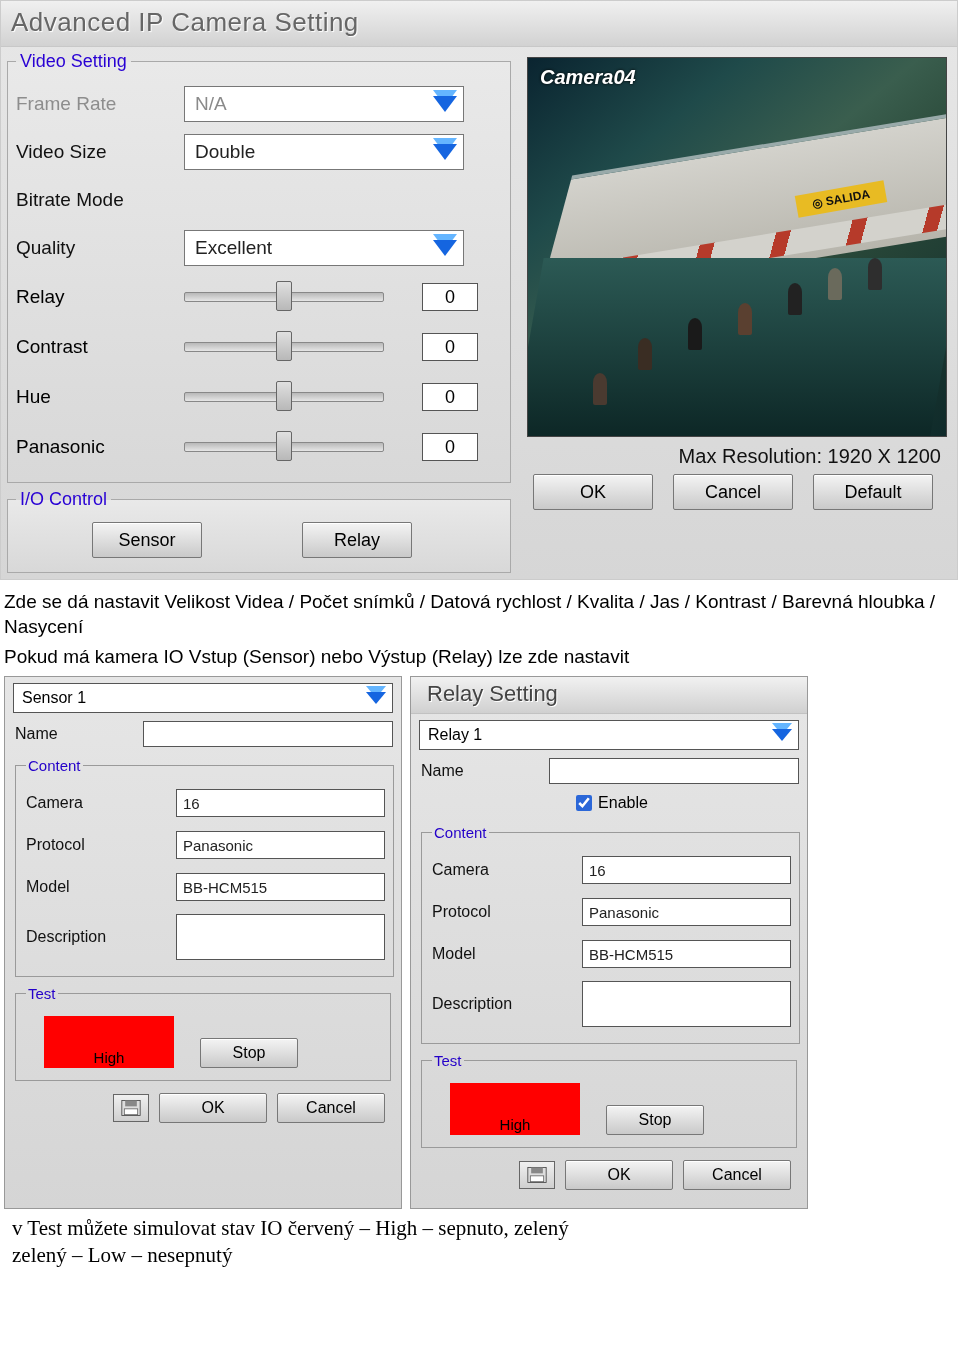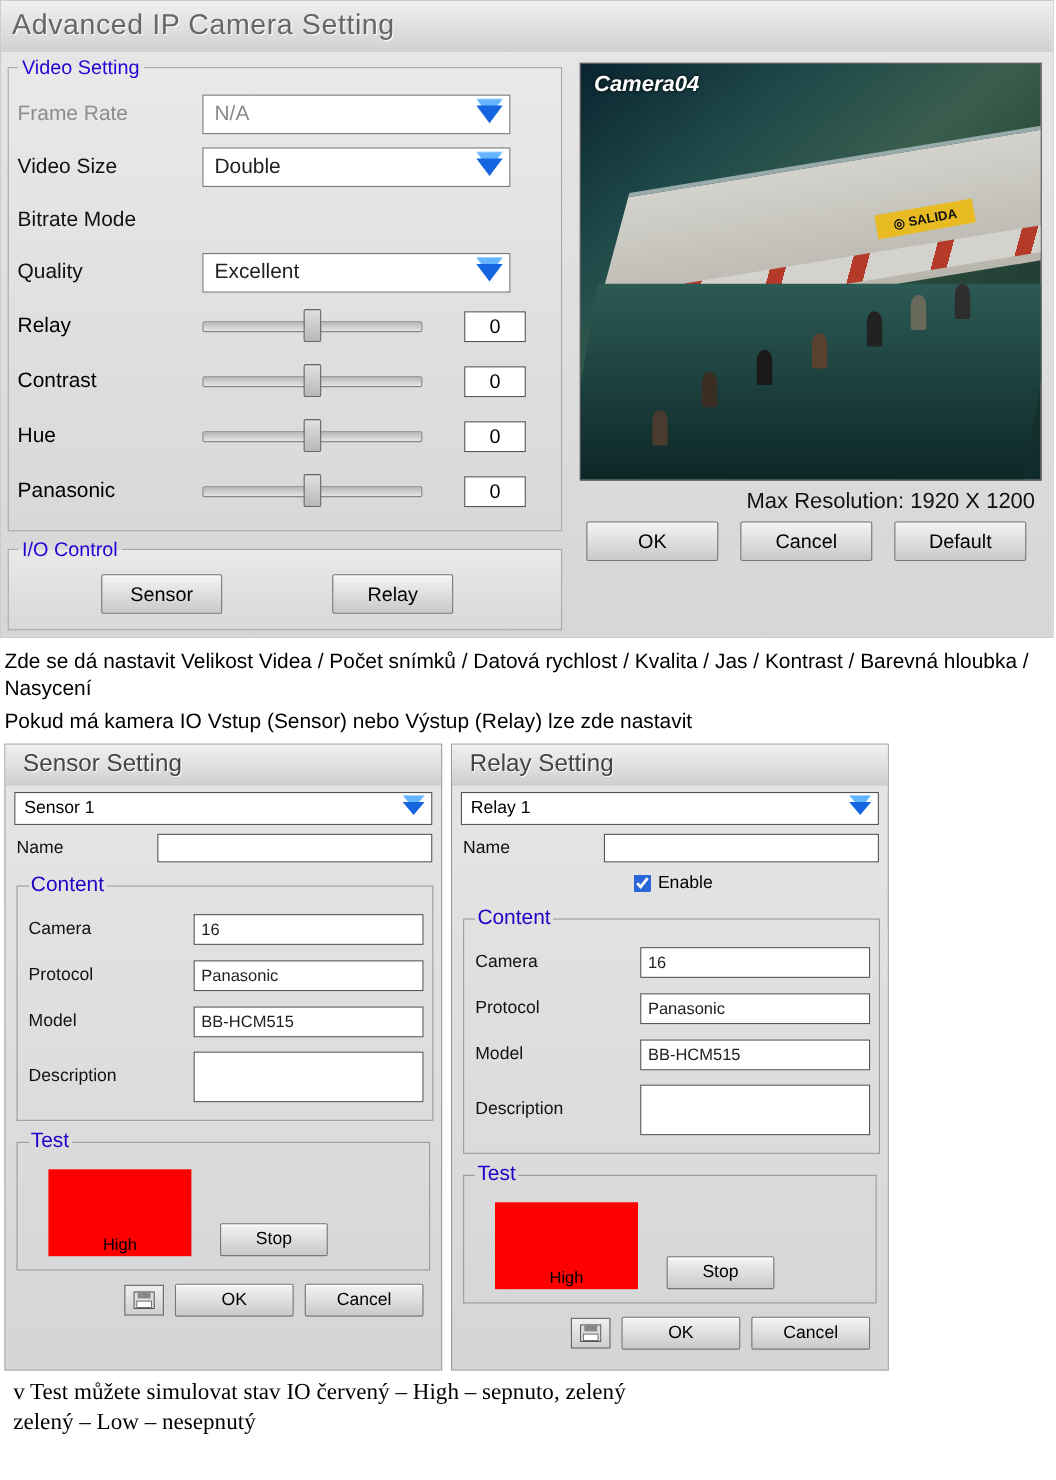--- a/index.html
+++ b/index.html
@@ -289,41 +289,41 @@
     width: 16px; height: 16px; margin-right: 6px;
     accent-color: #2b67d8;
   }
   fieldset.content, fieldset.test {
     border: 1px solid #9a9a9a;
     margin: 4px 2px 8px 2px;
     padding: 8px 8px 10px 10px;
   }
   fieldset.content > legend, fieldset.test > legend {
     color: #2400c9;
-    font-size: 19px;
+    font-size: 15px;
   }
   .crow {
     display: flex; align-items: center;
     height: 42px;
   }
   .crow .clab { width: 150px; font-size: 16px; color: #111; }
   .crow .cval {
     flex: 1; height: 28px;
     border: 1px solid #555; background: #fff;
     padding: 2px 6px; font-size: 15px; color: #222;
     display: flex; align-items: center;
   }
   .crow textarea.cval { height: 46px; resize: none; font-family: inherit; }
 
   .test-content {
     display: flex; align-items: flex-end; gap: 26px;
     padding: 6px 0 2px 18px;
   }
   .test-led {
-    width: 130px; height: 79px;
+    width: 130px; height: 52px;
     background: #ff0000;
     display: flex; align-items: flex-end; justify-content: center;
     color: #000; font-size: 15px;
     padding-bottom: 2px;
   }
   .test-content .btn { min-width: 98px; height: 30px; font-size: 16px; }
 
   .dialog-footer {
     display: flex;
     gap: 10px;
@@ -456,21 +456,20 @@
     </div>
   </div>
 </div>
 
 <div class="para">Zde se dá nastavit Velikost Videa / Počet snímků / Datová rychlost / Kvalita / Jas / Kontrast / Barevná hloubka / Nasycení</div>
 <div class="para" style="padding-top:0">Pokud má kamera IO Vstup (Sensor) nebo Výstup (Relay) lze zde nastavit</div>
 
 <div class="dialogs">
 
   <div class="dialog">
-    <div class="dialog-title">Sensor Setting</div>
     <div class="dialog-body">
       <div class="sel-row">
         <div class="mini-dd">
           <span>Sensor 1</span>
           <span class="dd-arrow"></span>
         </div>
       </div>
       <div class="name-row">
         <div class="lab">Name</div>
         <input type="text" value="" style="">

